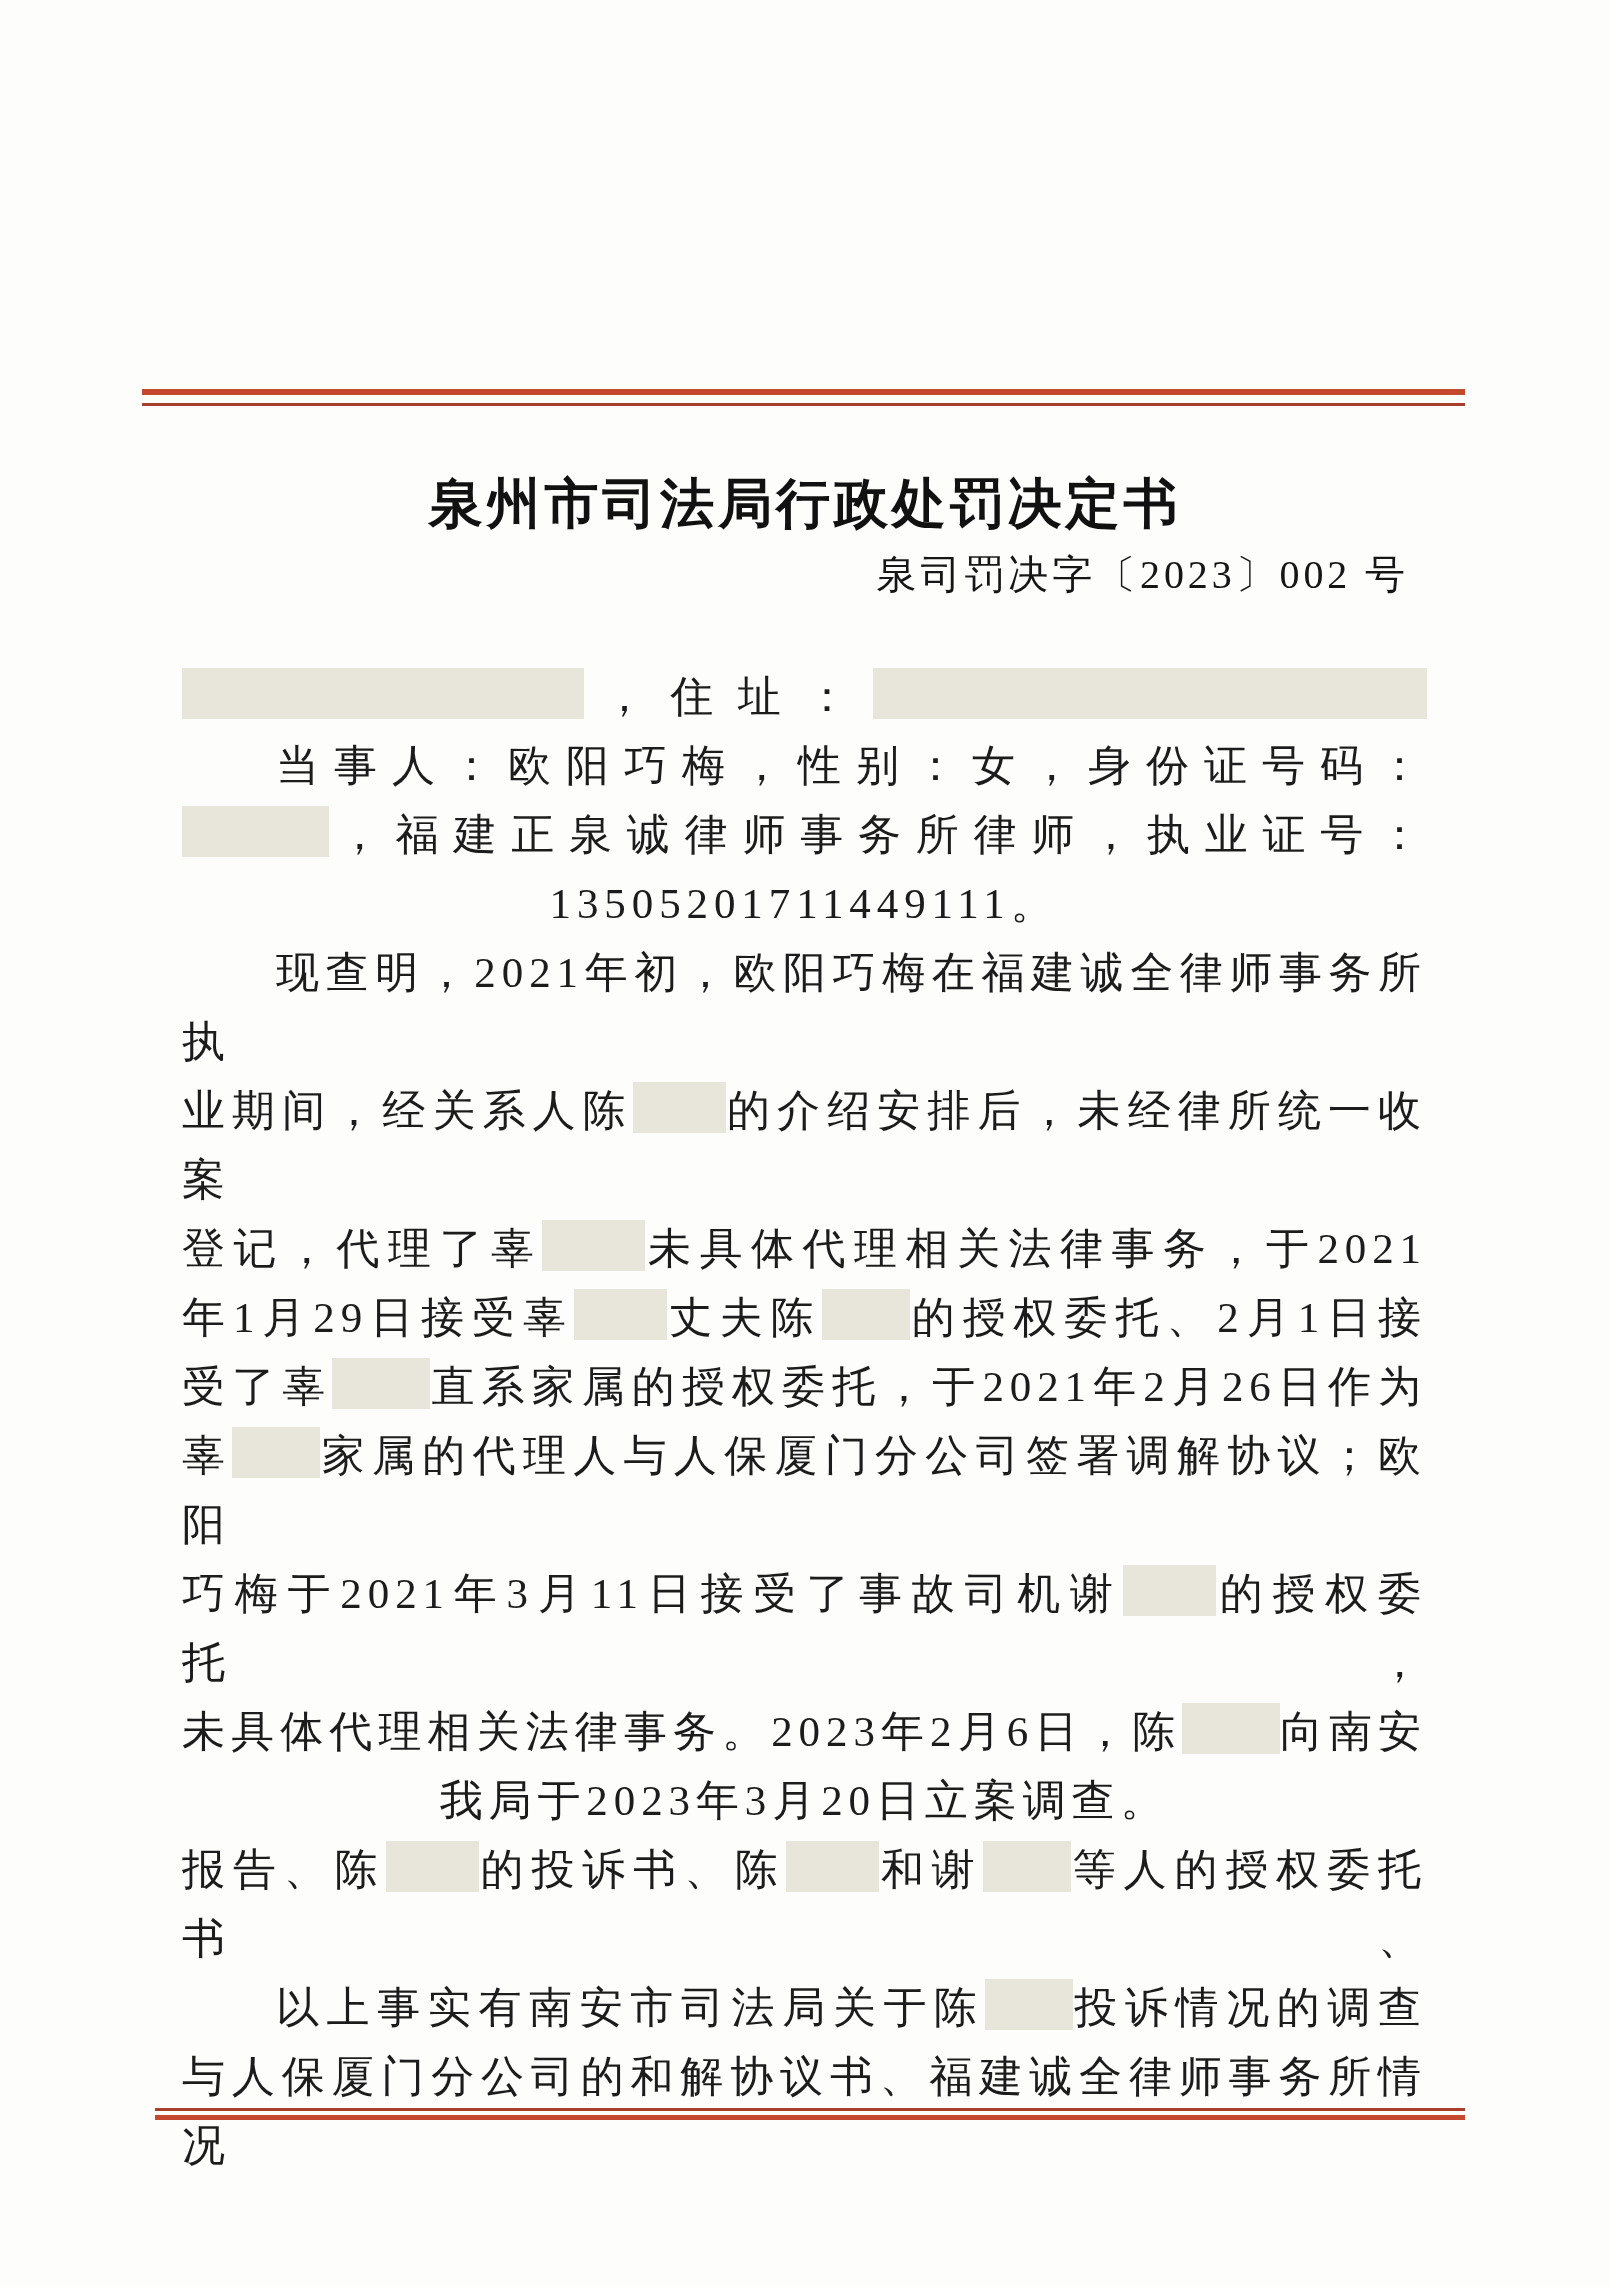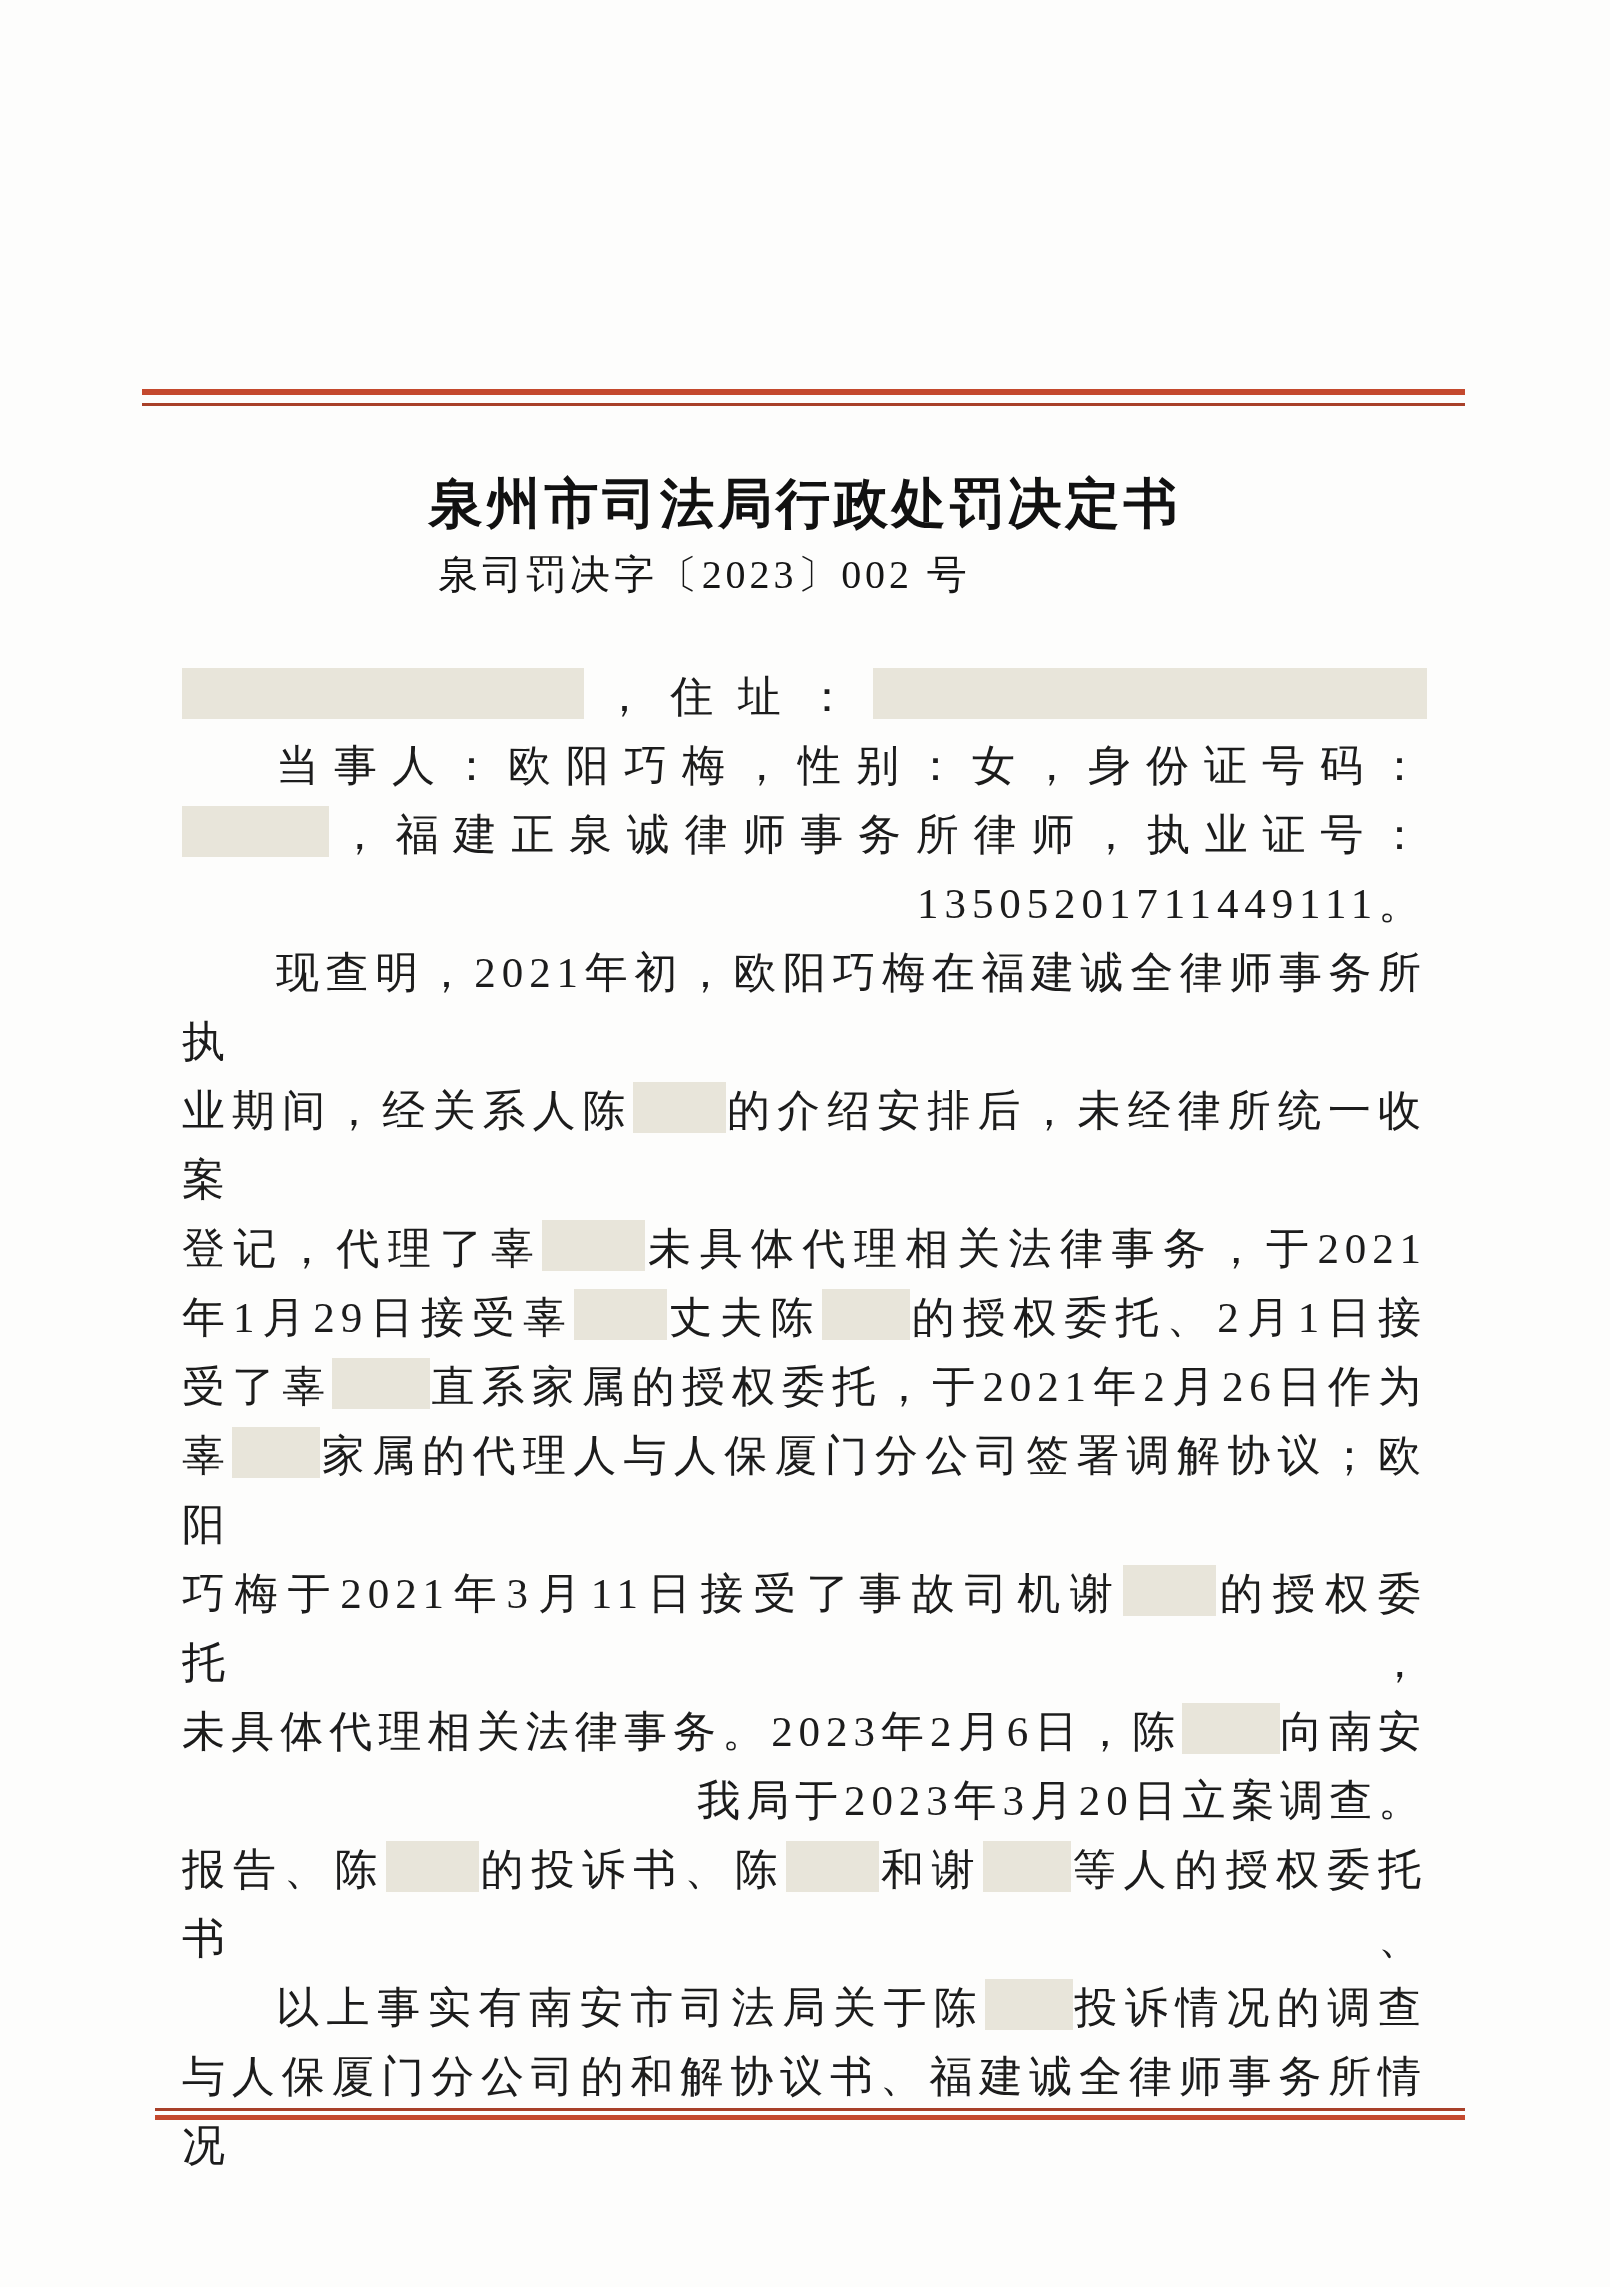--- a/index.html
+++ b/index.html
@@ -29,33 +29,33 @@
     position:absolute; top:469px; left:0; width:100%;
     text-align:center;
     font-size:54px; line-height:71px; font-weight:bold;
     letter-spacing:3.9px;
     color:#111;
     white-space:nowrap;
   }
   .doc-number {
     position:absolute; top:547px; left:0; width:100%;
     box-sizing:border-box; padding-right:201px;
-    text-align:center;
+    text-align:right;
     font-size:40px; line-height:55px;
     letter-spacing:3.9px;
     color:#161616;
     white-space:nowrap;
   }
   .doc-body {
     position:absolute; top:662px; left:182px; width:1245px;
     font-size:43px; line-height:69px;
     letter-spacing:5.9px;
     color:var(--text-color,#1c1c1c);
   }
-  .line { white-space:nowrap; text-align:right; }
+  .line { white-space:nowrap; text-align:center; }
   .line.fill { text-align:justify; text-align-last:justify; white-space:normal; }
   .line.indent { text-indent:94px; }
   .redaction {
     display:inline-block;
     height:51px;
     background:var(--redaction,#e8e5da);
     vertical-align:-7.8px;
     letter-spacing:0;
   }
 </style>

